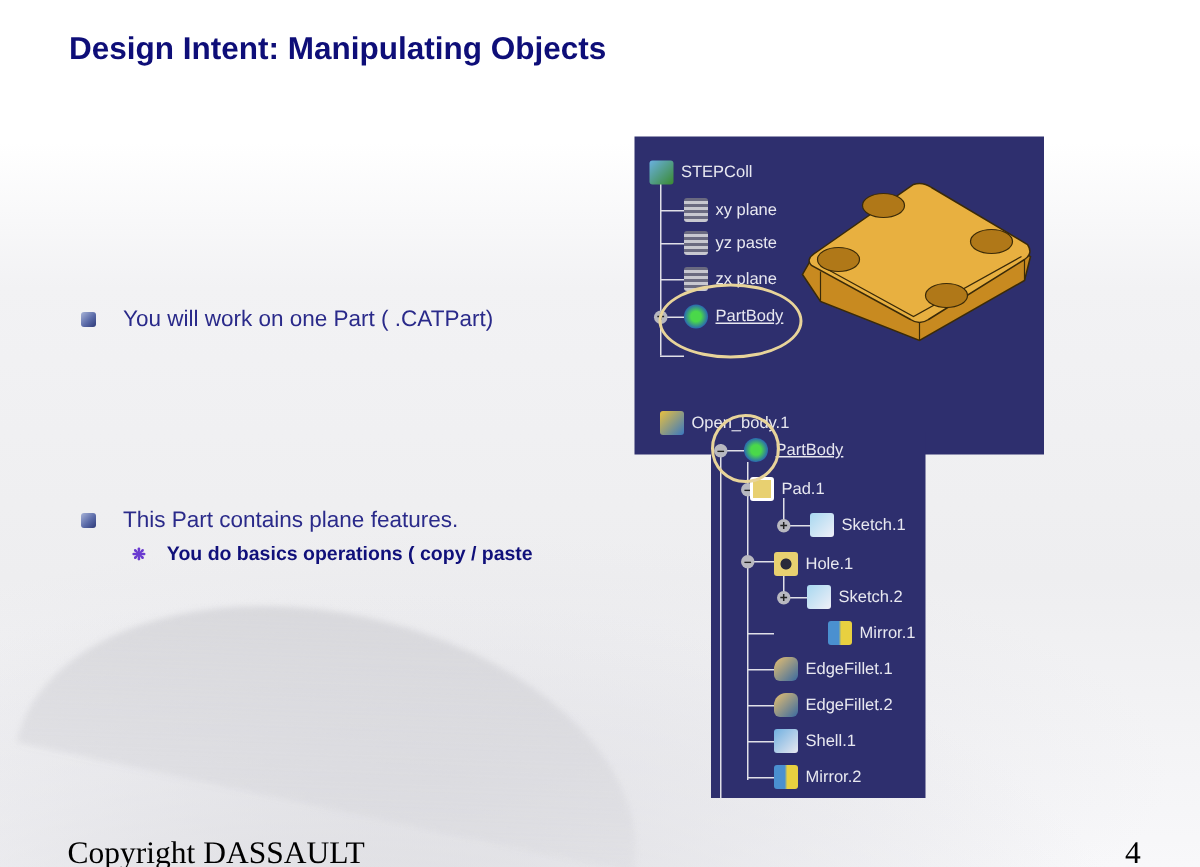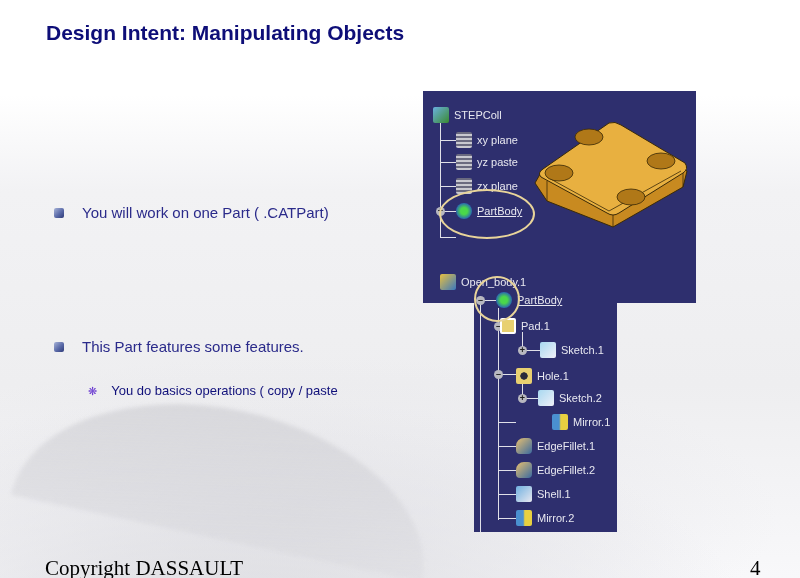--- a/index.html
+++ b/index.html
@@ -32,21 +32,21 @@
     display:flex; align-items:center;
     font-size:15px; color:#2a2a8a;
   }
   .cube {
     width:10px; height:10px; margin-right:18px;
     background:linear-gradient(135deg,#a8b4d8 0%,#5a6aa8 55%,#2e3a78 100%);
     border-radius:2px;
   }
   .sub {
     position:absolute; left:88px; top:362px; width:320px;
-    font-size:13px; font-weight:normal; color:#10107a; line-height:24px;margin-top:17px;
+    font-size:13px; font-weight:bold; color:#10107a; line-height:14px;
   }
   .sub .star { color:#6a3ad0; font-size:11px; margin-right:14px; }
   .sub .line2 { padding-left:32px; }
   .panel {
     position:absolute; background:#2e2f6e; overflow:hidden;
   }
   .p1 { left:423px; top:91px; width:273px; height:212px; }
   .p2 { left:474px; top:288px; width:143px; height:244px; }
   .node { position:absolute; display:flex; align-items:center; font-size:11px; color:#e8e8f0; }
   .node .ic { width:16px; height:16px; margin-right:5px; border-radius:2px; flex:none; }
@@ -79,21 +79,21 @@
 
 <div class="title">Design Intent: Manipulating Objects</div>
 
 <div class="bullet" style="top:204px;">
   <span class="cube"></span>
   <span>You will work on one Part ( .CATPart)</span>
 </div>
 
 <div class="bullet" style="top:338px;">
   <span class="cube"></span>
-  <span>This Part features some features.</span>
+  <span>This Part contains plane features.</span>
 </div>
 
 <div class="sub">
   <div><span class="star">❋</span><span>You do basics operations ( copy / paste</span></div>
 </div>
 
 <div class="panel p1">
   <div class="ln" style="left:17px;top:28px;width:1px;height:118px;"></div>
   <div class="ln" style="left:17px;top:49px;width:16px;height:1px;"></div>
   <div class="ln" style="left:17px;top:71px;width:16px;height:1px;"></div>

